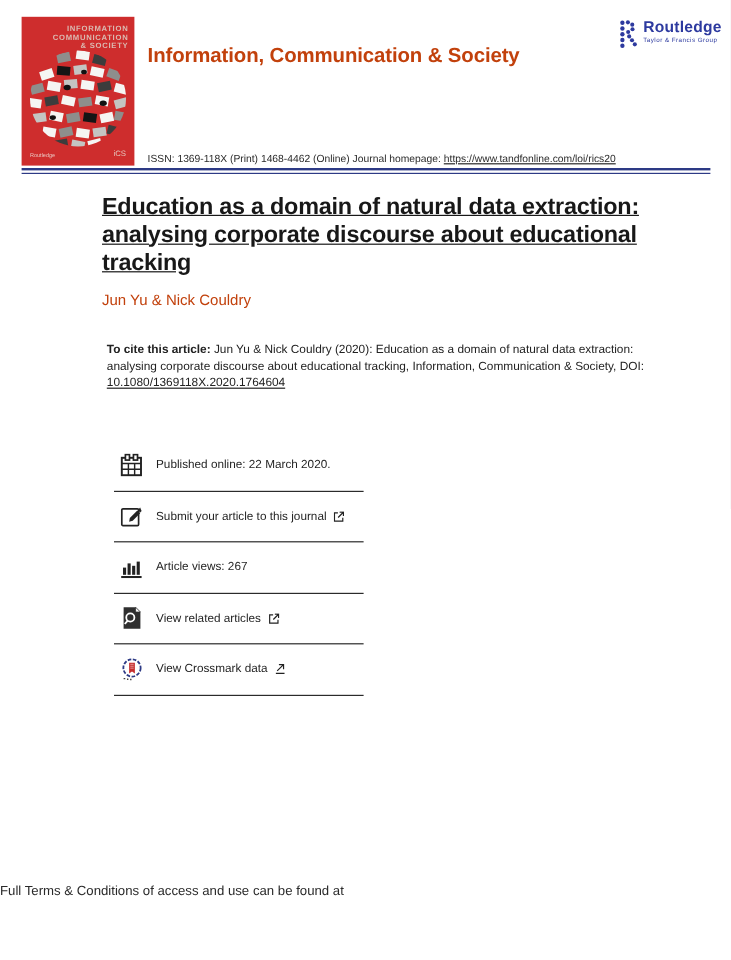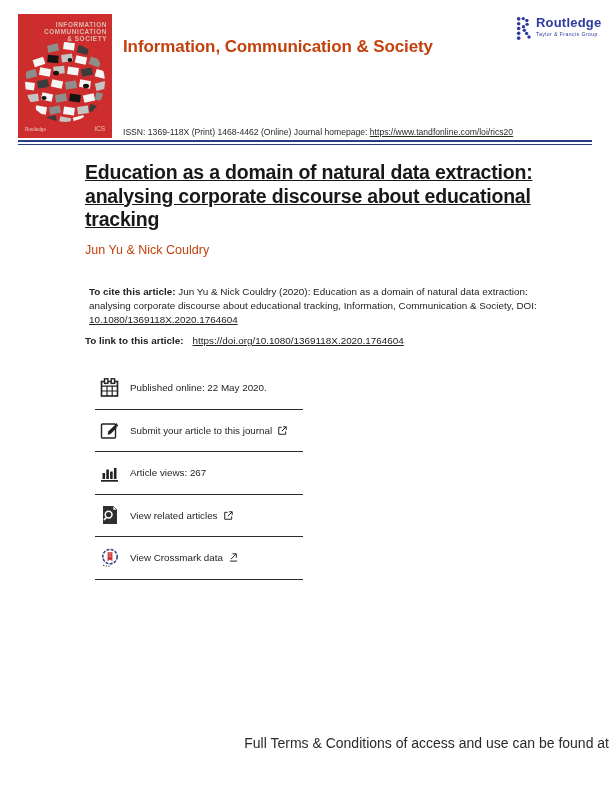--- a/index.html
+++ b/index.html
@@ -34,21 +34,21 @@
   .u{text-decoration:underline;color:#222;}
   .linkline{position:absolute;left:85px;top:335px;font-size:9.9px;color:#222;}
   .linkline .u{margin-left:9px;}
   
   .actions{position:absolute;left:95px;top:367px;width:208px;}
   .action-row{height:41.5px;border-bottom:1.6px solid #2b2b2b;display:flex;align-items:center;}
   .action-icon{width:20px;height:20px;margin:0 10px 0 5px;flex:0 0 auto;display:flex;align-items:center;justify-content:center;}
   .action-label{font-size:9.8px;color:#1f1f1f;white-space:nowrap;}
   .ext{display:inline-block;margin-left:6px;vertical-align:-1px;}
   
-  .footer{position:absolute;left:0;top:737px;width:609px;text-align:right;font-size:14px;line-height:12.5px;color:#2a2a2a;}
+  .footer{position:absolute;left:0;top:737px;width:609px;text-align:left;font-size:11px;line-height:12.5px;color:#2a2a2a;}
 </style>
 </head>
 <body>
 
 <div class="page">
 
   <div class="cover">
     <div class="cover-title">
       <span>INFORMATION</span><br>
       <span>COMMUNICATION</span><br>
@@ -147,36 +147,33 @@
     <span>analysing corporate discourse about educational</span>
     <span>tracking</span>
   </h1>
   <div class="authors">Jun Yu &amp; Nick Couldry</div>
 
   <p class="cite" style="margin:4px;">
     <span class="b">To cite this article:</span>
     <span>Jun Yu &amp; Nick Couldry (2020): Education as a domain of natural data extraction: analysing corporate discourse about educational tracking, Information, Communication &amp; Society, DOI:</span>
     <span class="u">10.1080/1369118X.2020.1764604</span>
   </p>
-  <p class="linkline" style="margin:0;">
-    <span class="b">To link to this article:</span><span class="u">https://doi.org/10.1080/1369118X.2020.1764604</span>
-  </p>
 
   <div class="actions">
 
     <div class="action-row">
       <span class="action-icon">
         <svg width="20" height="20" viewBox="0 0 20 20">
           <rect x="1.5" y="3.5" width="16" height="14.5" fill="none" stroke="#222" stroke-width="1.6"></rect>
           <rect x="4.5" y="0.8" width="3.4" height="4.6" fill="#fff" stroke="#222" stroke-width="1.4"></rect>
           <rect x="11.2" y="0.8" width="3.4" height="4.6" fill="#fff" stroke="#222" stroke-width="1.4"></rect>
           <path d="M1.5 8.2h16 M7 8.2v9.8 M12.2 8.2v9.8 M1.5 13h16" stroke="#222" stroke-width="1.2" fill="none"></path>
         </svg>
       </span>
-      <span class="action-label">Published online: 22 May 2020.</span>
+      <span class="action-label">Published online: 22 March 2020.</span>
     </div>
 
     <div class="action-row">
       <span class="action-icon">
         <svg width="20" height="20" viewBox="0 0 20 20">
           <rect x="1.5" y="4" width="14" height="14" rx="1" fill="none" stroke="#222" stroke-width="1.4"></rect>
           <path d="M8.2 11.6l6.2-6.2 2.4 2.4-6.2 6.2-3 0.7z" fill="#222"></path>
           <path d="M15.2 4.6l1.6-1.6 1.2 2.8-1.4 1.4z" fill="#222"></path>
         </svg>
       </span>

